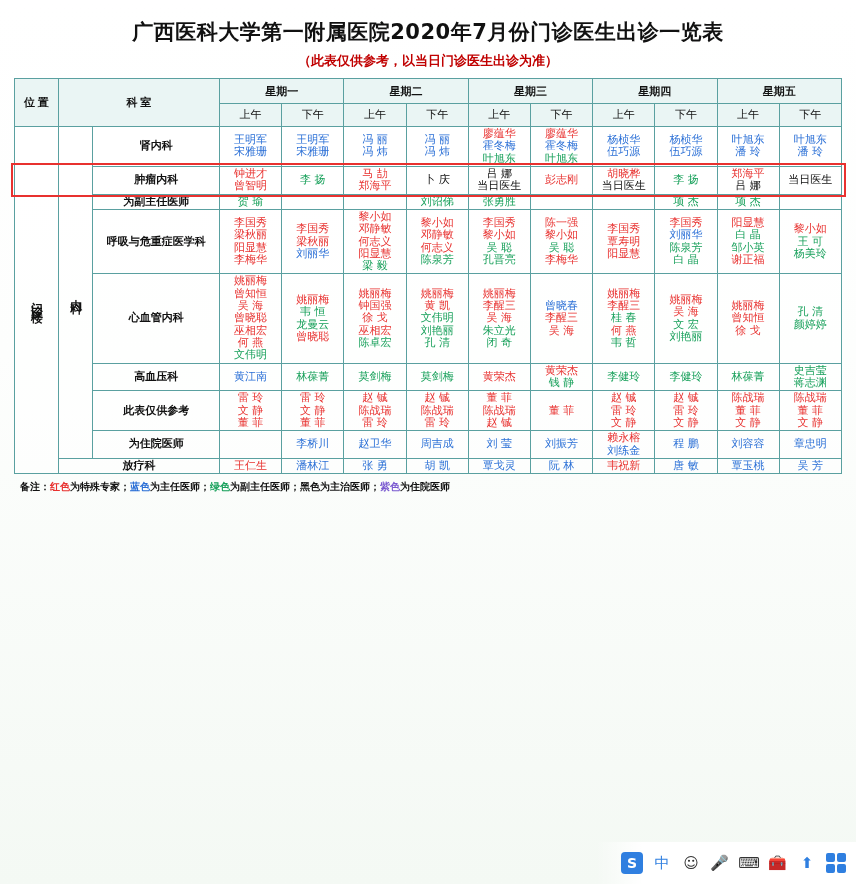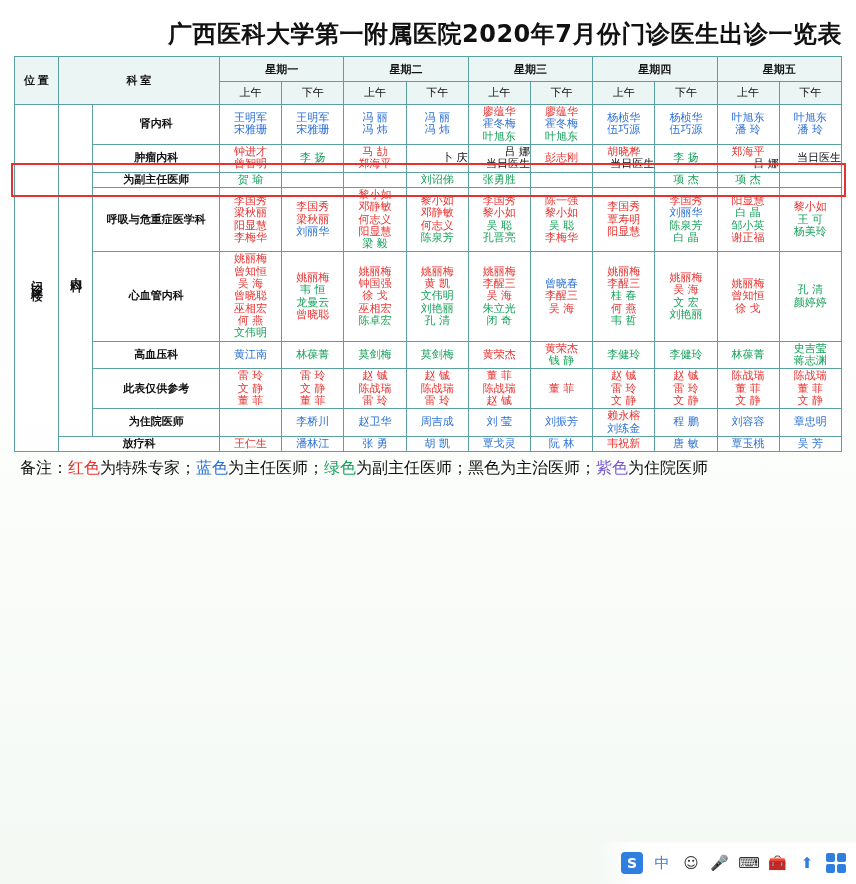--- a/index.html
+++ b/index.html
@@ -12,22 +12,22 @@
     overflow:hidden;
   }
   .page{
     position:relative;
     width:856px;height:884px;
     background:linear-gradient(180deg,#ffffff 0%,#fdfefd 40%,#f4f9f4 100%);
     box-sizing:border-box;
     padding:8px 14px 0 14px;
   }
   .title{
-    text-align:right;
-    font-size:24px;
+    text-align:center;
+    font-size:21px;
     font-weight:bold;
     color:#111;
     letter-spacing:0.5px;
     margin:10px 0 6px 0;
     font-family:"DejaVu Sans","Liberation Sans",sans-serif;
   }
   .subtitle{
     text-align:center;
     font-size:13px;
     color:#c00000;
@@ -82,35 +82,35 @@
     white-space:nowrap;
   }
   .cell{
     padding:3px 1px;
     font-size:11px;
   }
   .nm{display:block;white-space:nowrap;}
   .red{color:#e8312f;}
   .blue{color:#2a6fd6;}
   .green{color:#17a05a;}
-  .black{color:#111;text-align:right;}
+  .black{color:#111;}
   .hilite-row td{position:relative;}
   .redbox{
     position:absolute;
     border:2.5px solid #e8312f;
     pointer-events:none;
     box-sizing:border-box;
     z-index:5;
   }
   .footer{
     margin-top:6px;
-    font-size:16px;
+    font-size:10px;
     color:#111;
     padding-left:6px;
-    font-weight:normal;
+    font-weight:bold;
   }
   .taskbar{
     position:absolute;
     right:0;bottom:0;
     width:250px;height:42px;
     display:flex;
     align-items:center;
     justify-content:flex-end;
     gap:9px;
     padding-right:10px;
@@ -134,20 +134,21 @@
   }
   .tb-grid i{background:#2f7fe0;border-radius:2px;display:block;}
   .tb-blue{color:#2f7fe0;}
 </style>
 </head>
 <body>
 
 <div class="page">
 
   <div class="title">广西医科大学第一附属医院2020年7月份门诊医生出诊一览表</div>
+  <div class="subtitle">（此表仅供参考，以当日门诊医生出诊为准）</div>
 
   <table class="sched">
     <colgroup>
       <col class="colpos">
         <col class="colgrp">
         <col class="coldept">
       <col class="colday">
         <col class="colday">
         <col class="colday">
         <col class="colday">

